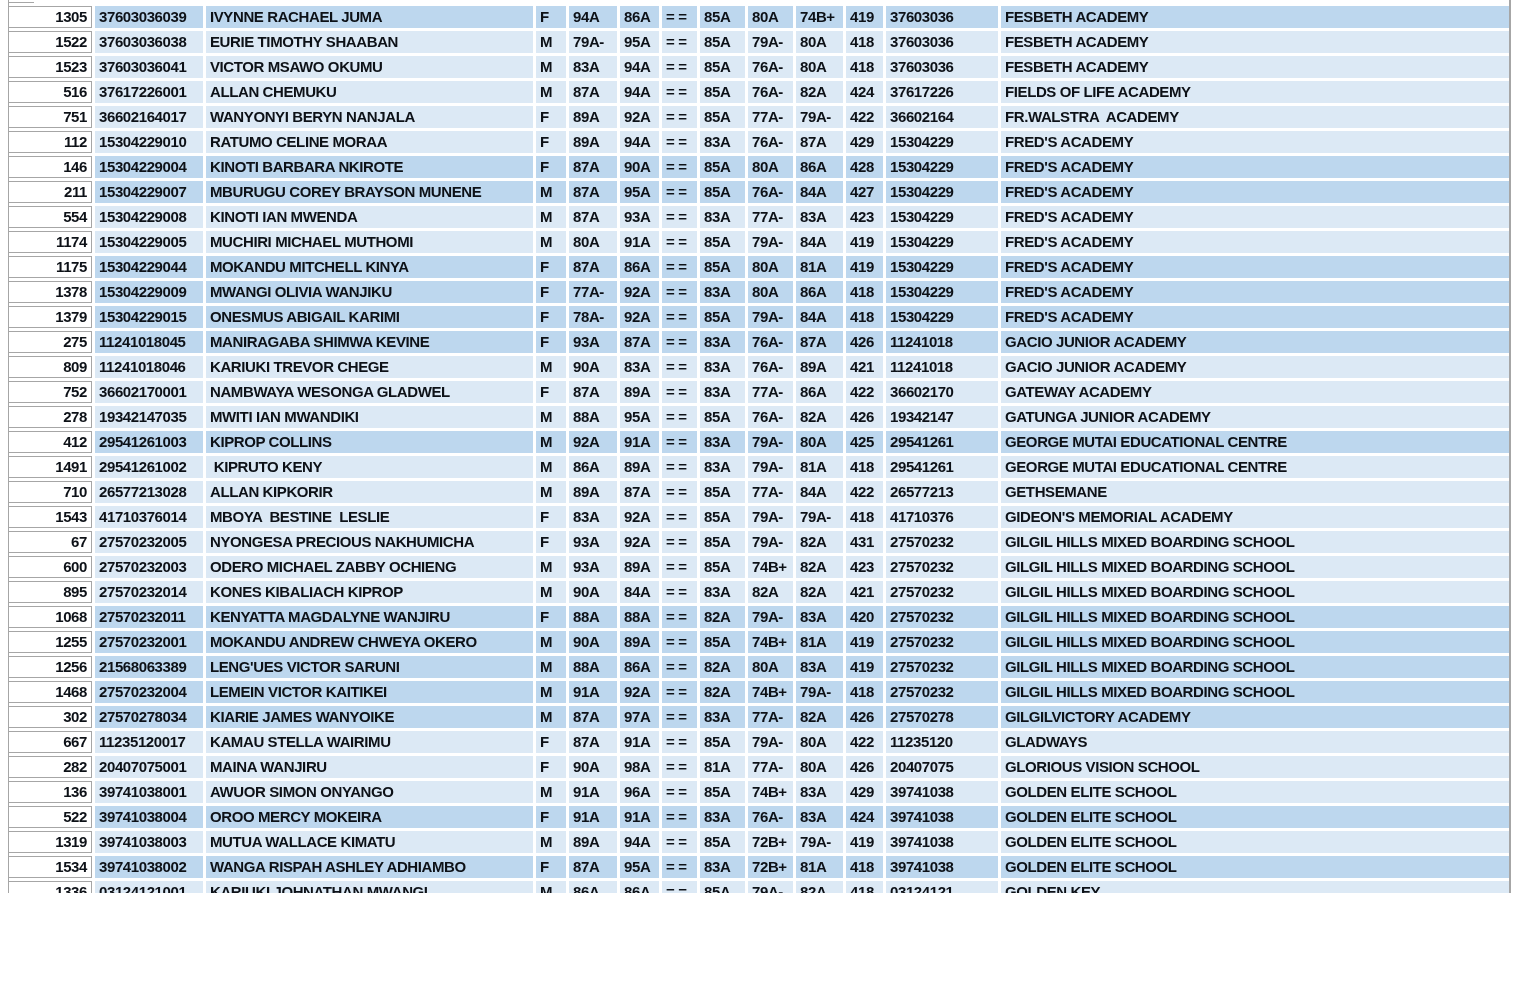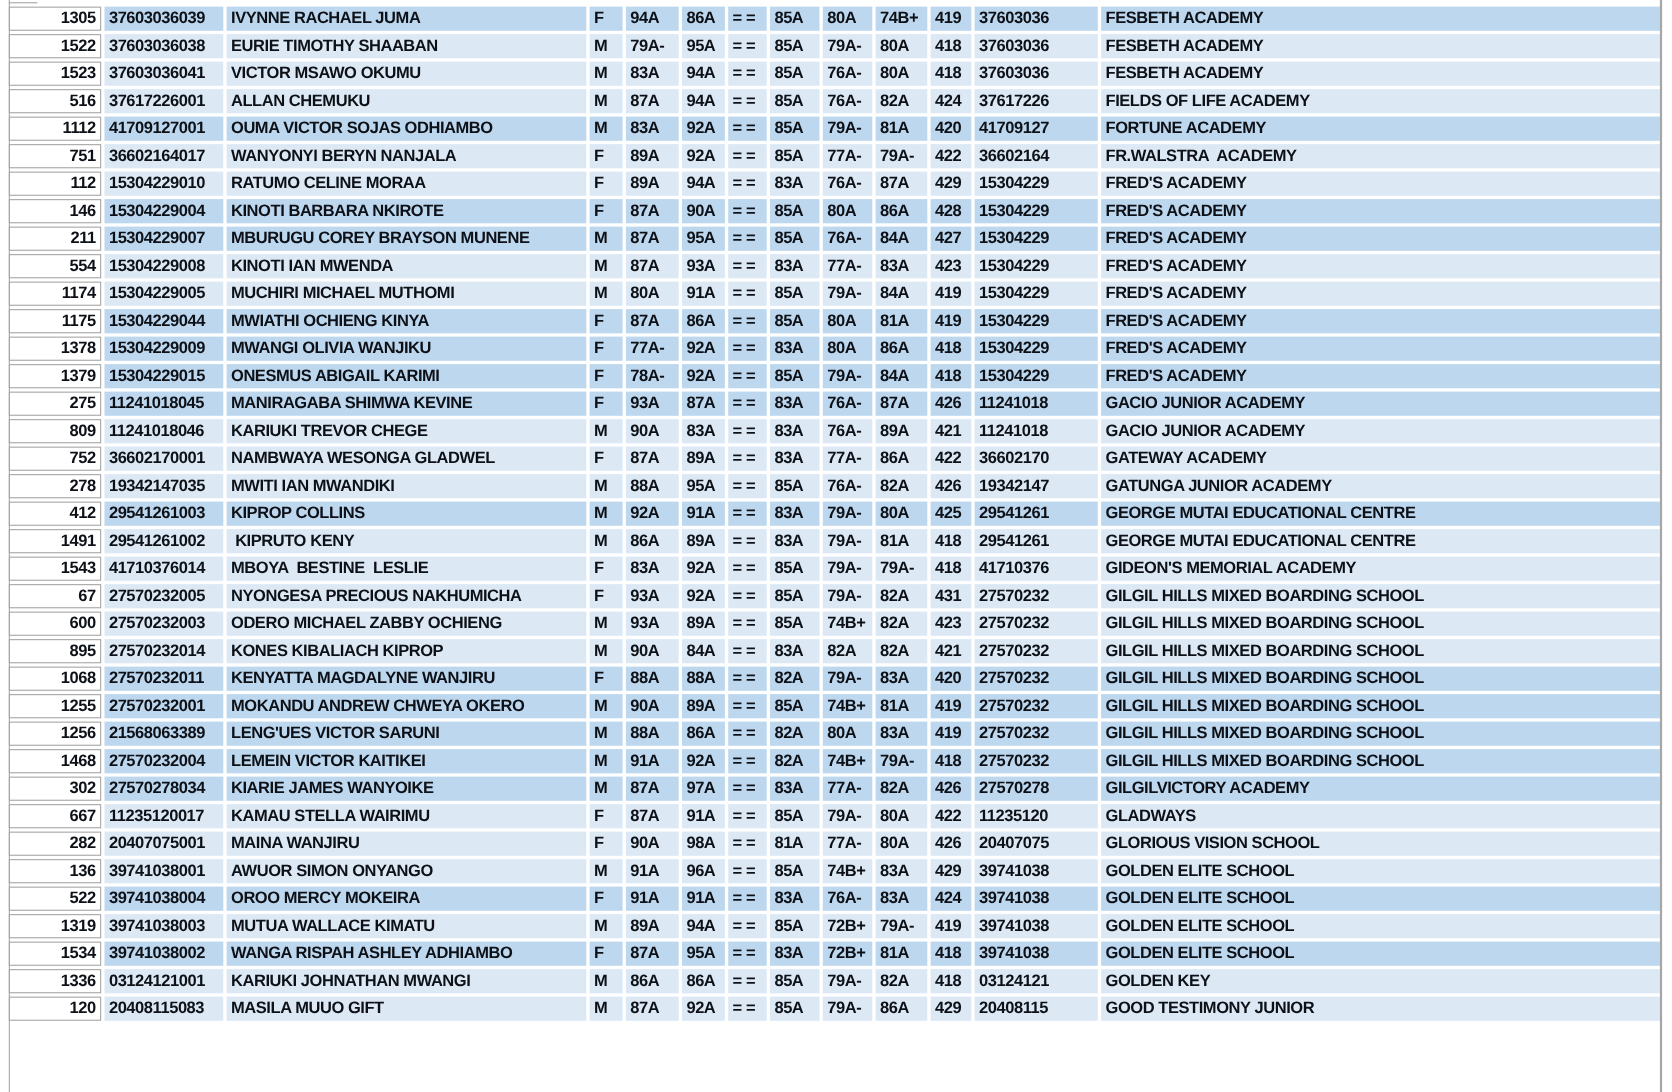--- a/index.html
+++ b/index.html
@@ -5,21 +5,21 @@
   * { box-sizing: border-box; }
   html, body {
     margin: 0; padding: 0;
     width: 1520px; height: 993px;
     background: #ffffff;
     overflow: hidden;
     font-family: "Liberation Sans", sans-serif;
   }
   #sheet {
     position: relative;
-    width: 1520px; height: 993px;
+    width: 1520px; height: 893px;
     overflow: hidden;
   }
   table.results {
     border-collapse: separate;
     border-spacing: 3px 3px;
     table-layout: fixed;
     margin: 3px 0 0 5px;
   }
   td {
     height: 20.4px;
@@ -123,35 +123,20 @@
     <td class="blue">87A</td>
     <td class="blue">94A</td>
     <td class="blue">= =</td>
     <td class="blue">85A</td>
     <td class="blue">76A-</td>
     <td class="blue">82A</td>
     <td class="blue">424</td>
     <td class="blue">37617226</td>
     <td class="blue">FIELDS OF LIFE ACADEMY</td>
   </tr>
-        <tr class="shaded">
-    <td class="c-rank">1112</td>
-    <td class="blue">41709127001</td>
-    <td class="blue">OUMA VICTOR SOJAS ODHIAMBO</td>
-    <td class="blue">M</td>
-    <td class="blue">83A</td>
-    <td class="blue">92A</td>
-    <td class="blue">= =</td>
-    <td class="blue">85A</td>
-    <td class="blue">79A-</td>
-    <td class="blue">81A</td>
-    <td class="blue">420</td>
-    <td class="blue">41709127</td>
-    <td class="blue">FORTUNE ACADEMY</td>
-  </tr>
         <tr class="light">
     <td class="c-rank">751</td>
     <td class="blue">36602164017</td>
     <td class="blue">WANYONYI BERYN NANJALA</td>
     <td class="blue">F</td>
     <td class="blue">89A</td>
     <td class="blue">92A</td>
     <td class="blue">= =</td>
     <td class="blue">85A</td>
     <td class="blue">77A-</td>
@@ -231,21 +216,21 @@
     <td class="blue">85A</td>
     <td class="blue">79A-</td>
     <td class="blue">84A</td>
     <td class="blue">419</td>
     <td class="blue">15304229</td>
     <td class="blue">FRED'S ACADEMY</td>
   </tr>
         <tr class="shaded">
     <td class="c-rank">1175</td>
     <td class="blue">15304229044</td>
-    <td class="blue">MWIATHI OCHIENG KINYA</td>
+    <td class="blue">MOKANDU MITCHELL KINYA</td>
     <td class="blue">F</td>
     <td class="blue">87A</td>
     <td class="blue">86A</td>
     <td class="blue">= =</td>
     <td class="blue">85A</td>
     <td class="blue">80A</td>
     <td class="blue">81A</td>
     <td class="blue">419</td>
     <td class="blue">15304229</td>
     <td class="blue">FRED'S ACADEMY</td>
@@ -362,20 +347,35 @@
     <td class="blue">M</td>
     <td class="blue">86A</td>
     <td class="blue">89A</td>
     <td class="blue">= =</td>
     <td class="blue">83A</td>
     <td class="blue">79A-</td>
     <td class="blue">81A</td>
     <td class="blue">418</td>
     <td class="blue">29541261</td>
     <td class="blue">GEORGE MUTAI EDUCATIONAL CENTRE</td>
+  </tr>
+        <tr class="light">
+    <td class="c-rank">710</td>
+    <td class="blue">26577213028</td>
+    <td class="blue">ALLAN KIPKORIR</td>
+    <td class="blue">M</td>
+    <td class="blue">89A</td>
+    <td class="blue">87A</td>
+    <td class="blue">= =</td>
+    <td class="blue">85A</td>
+    <td class="blue">77A-</td>
+    <td class="blue">84A</td>
+    <td class="blue">422</td>
+    <td class="blue">26577213</td>
+    <td class="blue">GETHSEMANE</td>
   </tr>
         <tr class="light">
     <td class="c-rank">1543</td>
     <td class="blue">41710376014</td>
     <td class="blue">MBOYA  BESTINE  LESLIE</td>
     <td class="blue">F</td>
     <td class="blue">83A</td>
     <td class="blue">92A</td>
     <td class="blue">= =</td>
     <td class="blue">85A</td>

